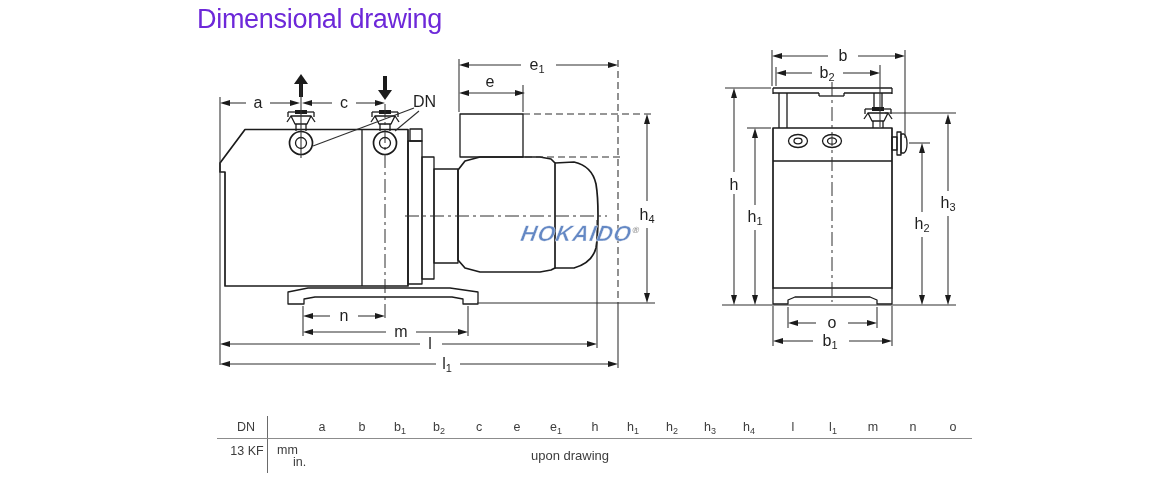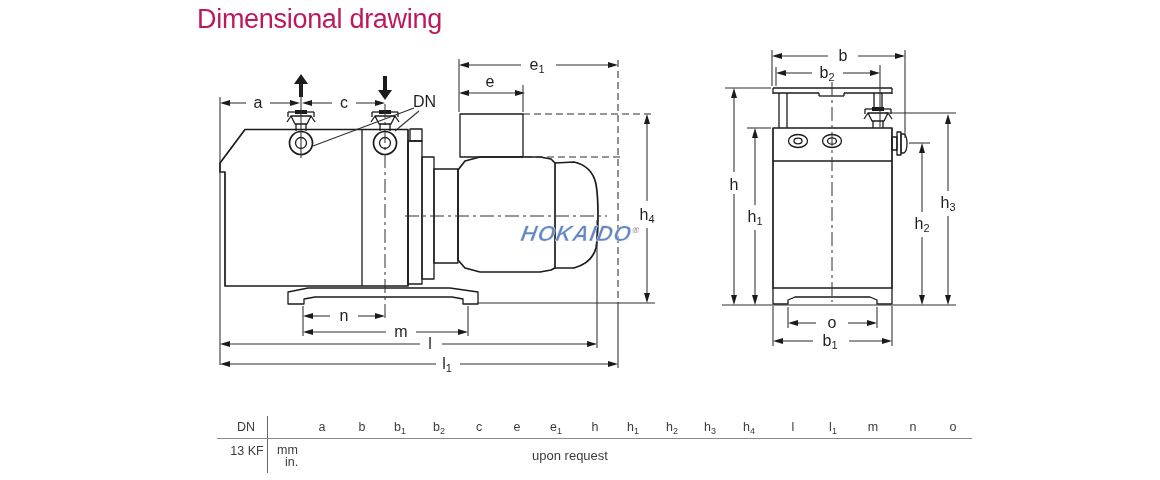--- a/index.html
+++ b/index.html
@@ -1,19 +1,19 @@
 <!DOCTYPE html>
 <html><head>
 <meta charset="utf-8">
 <style>
   html,body{margin:0;padding:0;background:#fff;}
   .stage{position:relative;width:1160px;height:480px;background:#ffffff;overflow:hidden;
          font-family:"Liberation Sans",sans-serif;}
   .page-title{position:absolute;left:197px;top:4px;font-size:27px;letter-spacing:-.3px;
-              color:#be185d;font-weight:400;}
+              color:#6d28d9;font-weight:400;}
   svg.drawing{position:absolute;left:0;top:0;}
   svg .ol{fill:none;stroke:#1b1b1b;stroke-width:1.7;stroke-linejoin:round;}
   svg .ol2{fill:none;stroke:#1b1b1b;stroke-width:1.3;stroke-linejoin:round;}
   svg .thin{fill:none;stroke:#2e2e2e;stroke-width:1.05;}
   svg .dash{fill:none;stroke:#2e2e2e;stroke-width:1.05;stroke-dasharray:7 4;}
   svg .cl{fill:none;stroke:#2e2e2e;stroke-width:1;stroke-dasharray:14 4 3 4;}
   svg .ah{fill:#1b1b1b;stroke:none;}
   svg .wh{fill:#ffffff;}
   svg text{fill:#1f1f1f;font-family:"Liberation Sans",sans-serif;font-size:16px;}
   svg .sub{font-size:11px;}
@@ -284,17 +284,17 @@
     <span class="hdr" style="left:710px"><span>h</span><span class="s">3</span></span>
     <span class="hdr" style="left:749px"><span>h</span><span class="s">4</span></span>
     <span class="hdr" style="left:793px"><span>l</span><span class="s"></span></span>
     <span class="hdr" style="left:833px"><span>l</span><span class="s">1</span></span>
     <span class="hdr" style="left:873px"><span>m</span><span class="s"></span></span>
     <span class="hdr" style="left:913px"><span>n</span><span class="s"></span></span>
     <span class="hdr" style="left:953px"><span>o</span><span class="s"></span></span>
 
     <span class="cell" style="left:247px;top:444px;transform:translateX(-50%)">13 KF</span>
     <span class="cell" style="left:277px;top:443px">mm</span>
-    <span class="cell" style="left:285px;top:455px">in.</span>
-    <span class="cell" style="left:570px;top:448px;transform:translateX(-50%);font-size:13px">upon request</span>
+    <span class="cell" style="left:293px;top:455px">in.</span>
+    <span class="cell" style="left:570px;top:448px;transform:translateX(-50%);font-size:13px">upon drawing</span>
   </div>
 
 </div>
 
 </body></html>

